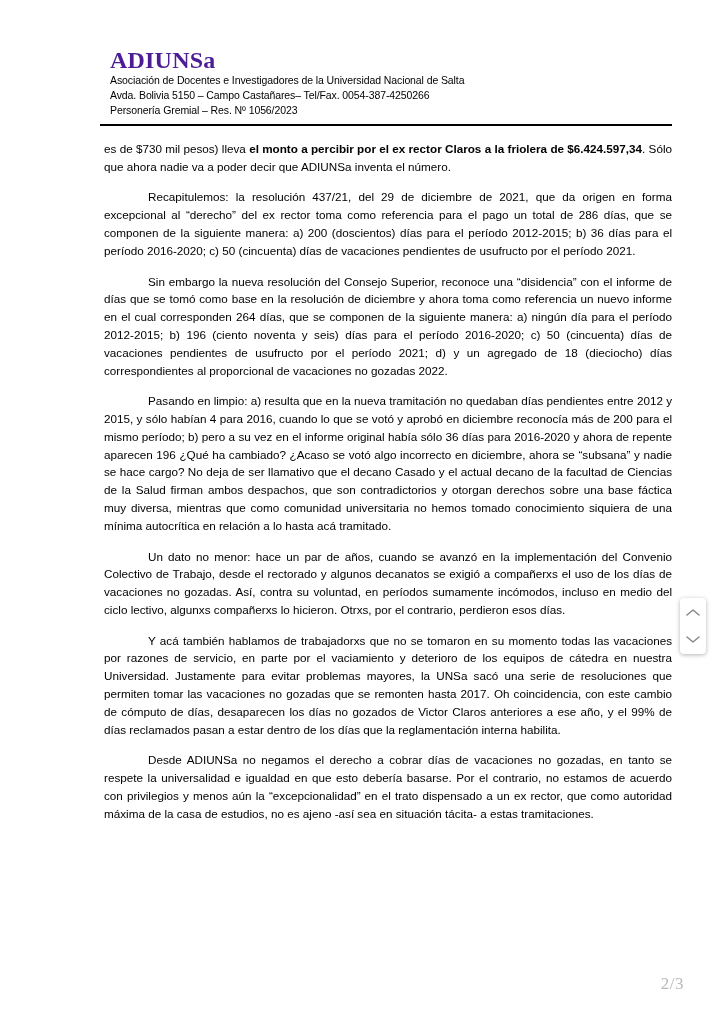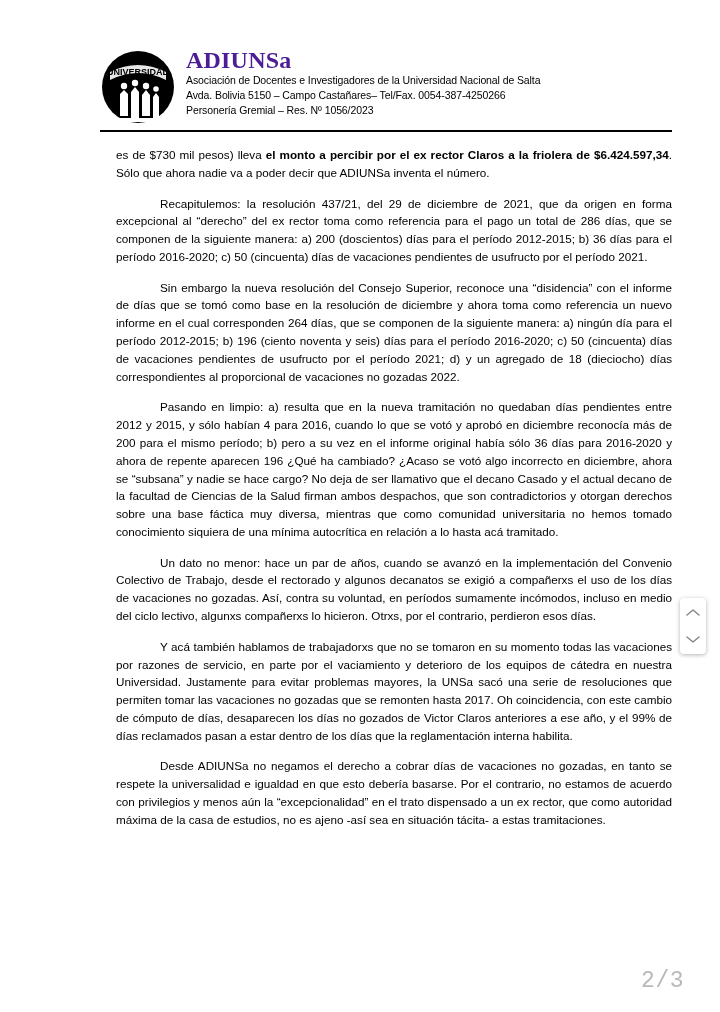--- a/index.html
+++ b/index.html
@@ -66,21 +66,21 @@
   
   .content {
     padding: 14px 48px 0 100px;
   }
   p.para {
     font-family: "Liberation Sans", sans-serif;
     font-size: 11.7px;
     line-height: 1.52;
     color: #000;
     text-align: justify;
-    margin: 0 0 13px 16px;
+    margin: 0 0 13px 4px;
     text-indent: 0;
   }
   p.para.indented {
     text-indent: 44px;
   }
   .bold { font-weight: bold; }
 
   
   .scroll-widget {
     position: absolute;
@@ -106,52 +106,33 @@
     justify-content: center;
     color: #888;
   }
   .scroll-widget .chev svg { display: block; }
 
   
   .page-number {
     position: absolute;
     right: 36px;
     bottom: 18px;
-    font-family: Liberation Mono, monospace;
-    font-size: 23px;
+    font-family: Liberation Serif, serif;
+    font-size: 17px;
     color: #b9b9b9;
     letter-spacing: 0.5px;
     text-align: center;
   }
 </style>
 </head>
 <body>
 
 <div class="page">
 
   <div class="header">
-    <div class="logo">
-      <svg width="76" height="74" viewBox="0 0 76 74" xmlns="http://www.w3.org/2000/svg">
-        <circle cx="38" cy="37" r="36" fill="#000"></circle>
-        <path d="M38 4 A33 33 0 0 1 71 37 A33 33 0 0 1 38 70 A33 33 0 0 1 5 37 A33 33 0 0 1 38 4 Z" fill="#000"></path>
-        <path d="M10 30 Q38 16 66 30 L66 22 Q38 8 10 22 Z" fill="#fff" opacity="0.9"></path>
-        <text x="38" y="25" font-family="Liberation Sans, sans-serif" font-size="9" font-weight="bold" fill="#000" text-anchor="middle">UNIVERSIDAD</text>
-        <g fill="#fff">
-          <path d="M20 66 L20 44 L24 40 L28 44 L28 66 Z"></path>
-          <path d="M31 68 L31 42 L35 37 L39 42 L39 68 Z"></path>
-          <path d="M42 66 L42 45 L46 40 L50 45 L50 66 Z"></path>
-          <path d="M53 68 L53 47 L56 43 L59 47 L59 68 Z"></path>
-          <circle cx="24" cy="36" r="3.2"></circle>
-          <circle cx="35" cy="33" r="3.2"></circle>
-          <circle cx="46" cy="36" r="3.2"></circle>
-          <circle cx="56" cy="39" r="2.8"></circle>
-        </g>
-        <rect x="8" y="68" width="60" height="4" fill="#fff"></rect>
-      </svg>
-    </div>
     <div class="header-text">
       <div class="org-name">ADIUNSa</div>
       <div class="org-line">Asociación de Docentes e Investigadores de la Universidad Nacional de Salta</div>
       <div class="org-line">Avda. Bolivia 5150 – Campo Castañares– Tel/Fax. 0054-387-4250266</div>
       <div class="org-line">Personería Gremial – Res. Nº 1056/2023</div>
     </div>
   </div>
   <div class="header-rule"></div>
 
   <div class="content">

